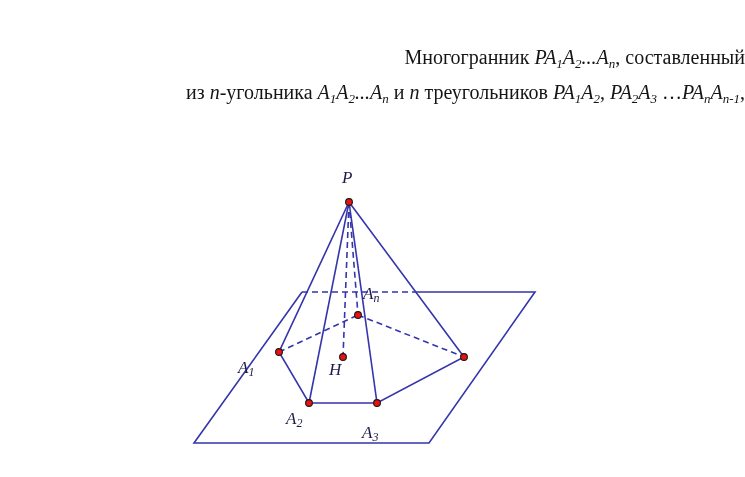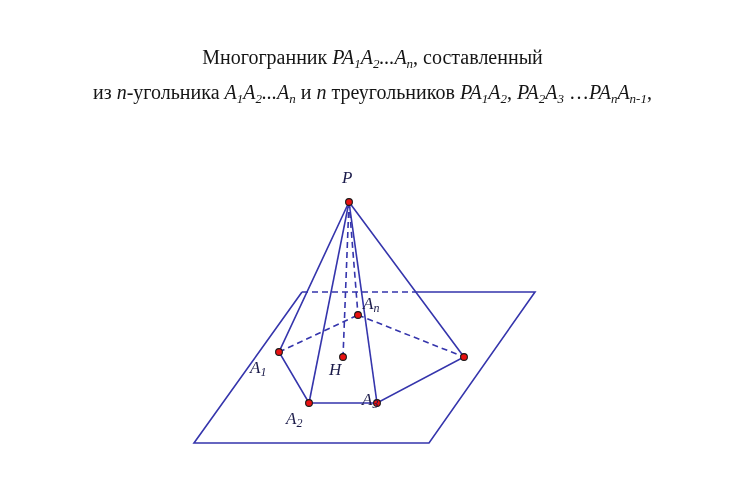--- a/index.html
+++ b/index.html
@@ -10,21 +10,21 @@
     background: #ffffff;
     overflow: hidden;
     font-family: "Liberation Serif", serif;
   }
   
   .def-text {
     position: absolute;
     top: 43px;
     left: 0;
     width: 745px;
-    text-align: center;
+    text-align: right;
     font-size: 20px;
     line-height: 28px;
     color: #151515;
   }
   .def-line { white-space: nowrap; }
   .seg-r { font-style: normal; }
   .seg-b { font-weight: bold; }
   .seg-i { font-style: italic; }
   .seg-isub {
     font-style: italic;
@@ -37,24 +37,24 @@
   .vlabel {
     position: absolute;
     font-style: italic;
     font-size: 17px;
     line-height: 18px;
     color: #1b1b4a;
     white-space: nowrap;
   }
   .vsub { font-size: 12px; vertical-align: -3px; }
   .pos-p  { left: 342px; top: 169px; }
-  .pos-a1 { left: 250px; top: 359px; }
+  .pos-a1 { left: 238px; top: 359px; }
   .pos-a2 { left: 286px; top: 410px; font-style: italic; }
-  .pos-a3 { left: 362px; top: 391px; font-style: italic; }
-  .pos-an { left: 363px; top: 295px; }
+  .pos-a3 { left: 362px; top: 424px; font-style: italic; }
+  .pos-an { left: 363px; top: 285px; }
   .pos-h  { left: 329px; top: 361px; }
 </style>
 </head>
 <body>
 
 <div class="page">
 
   <div class="def-text">
     <div class="def-line"><span class="seg-r">Многогранник </span><span class="seg-i">PA</span><span class="seg-isub">1</span><span class="seg-i">A</span><span class="seg-isub">2</span><span class="seg-i">...</span><span class="seg-i">A</span><span class="seg-isub">n</span><span class="seg-r">, составленный</span></div>
     <div class="def-line"><span class="seg-r">из </span><span class="seg-i">n</span><span class="seg-r">-угольника </span><span class="seg-i">A</span><span class="seg-isub">1</span><span class="seg-i">A</span><span class="seg-isub">2</span><span class="seg-i">...</span><span class="seg-i">A</span><span class="seg-isub">n</span><span class="seg-r"> и </span><span class="seg-i">n</span><span class="seg-r"> треугольников </span><span class="seg-i">PA</span><span class="seg-isub">1</span><span class="seg-i">A</span><span class="seg-isub">2</span><span class="seg-r">, </span><span class="seg-i">PA</span><span class="seg-isub">2</span><span class="seg-i">A</span><span class="seg-isub">3</span><span class="seg-r"> …</span><span class="seg-i">PA</span><span class="seg-isub">n</span><span class="seg-i">A</span><span class="seg-isub">n-1</span><span class="seg-r">,</span></div>

